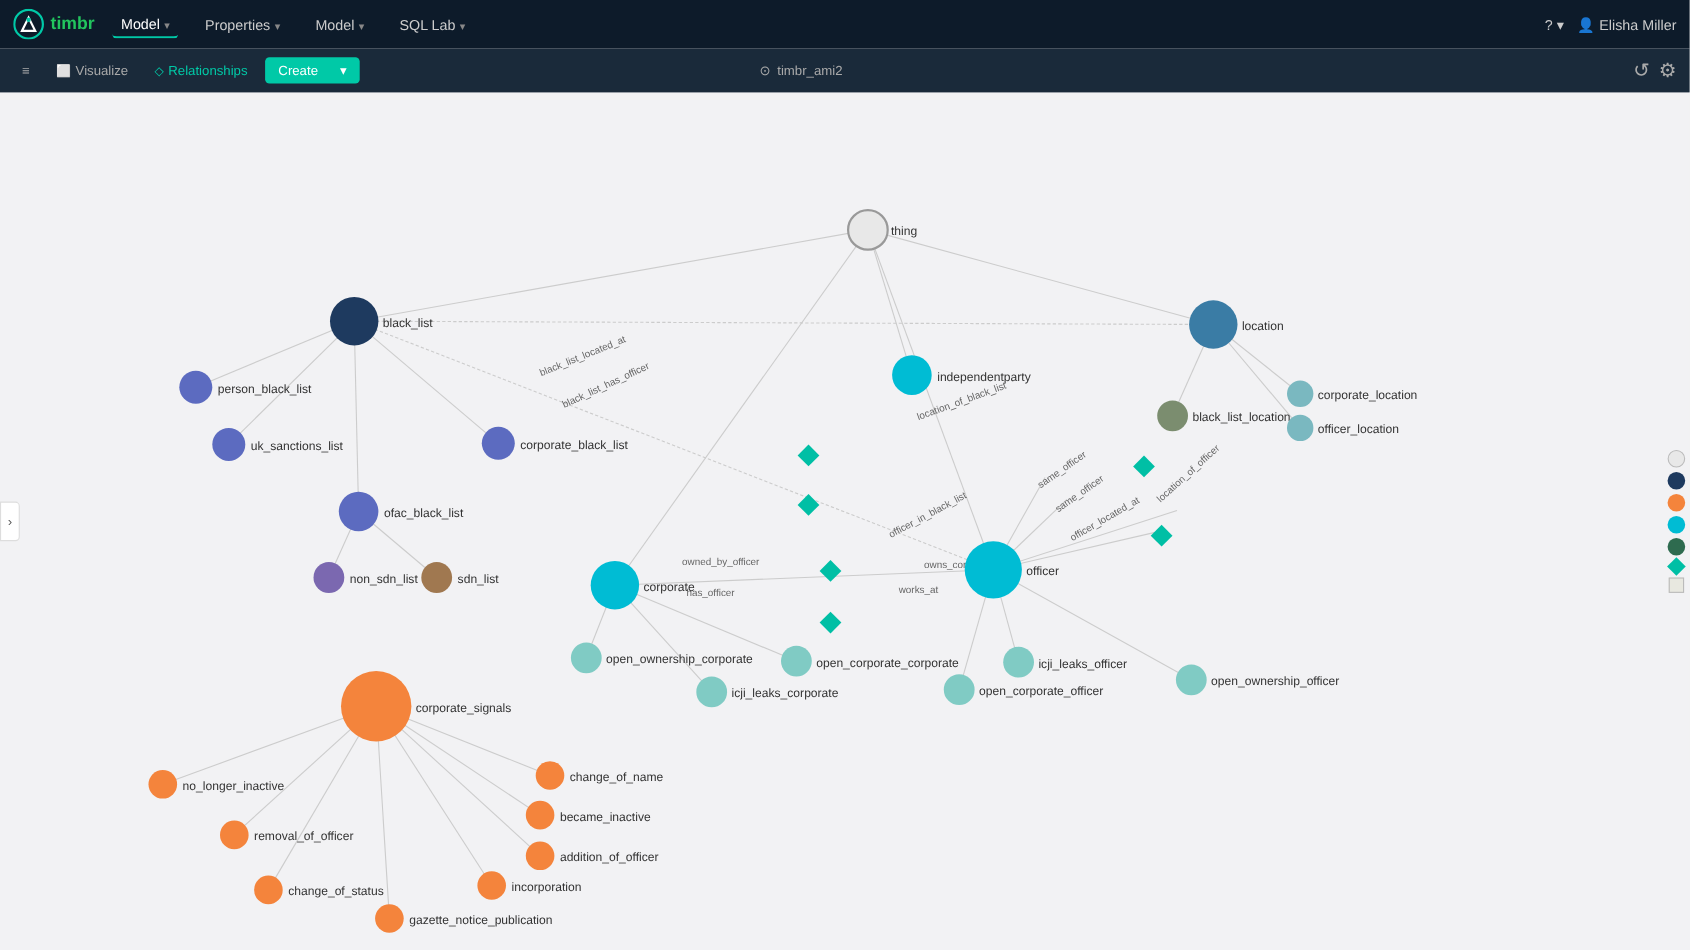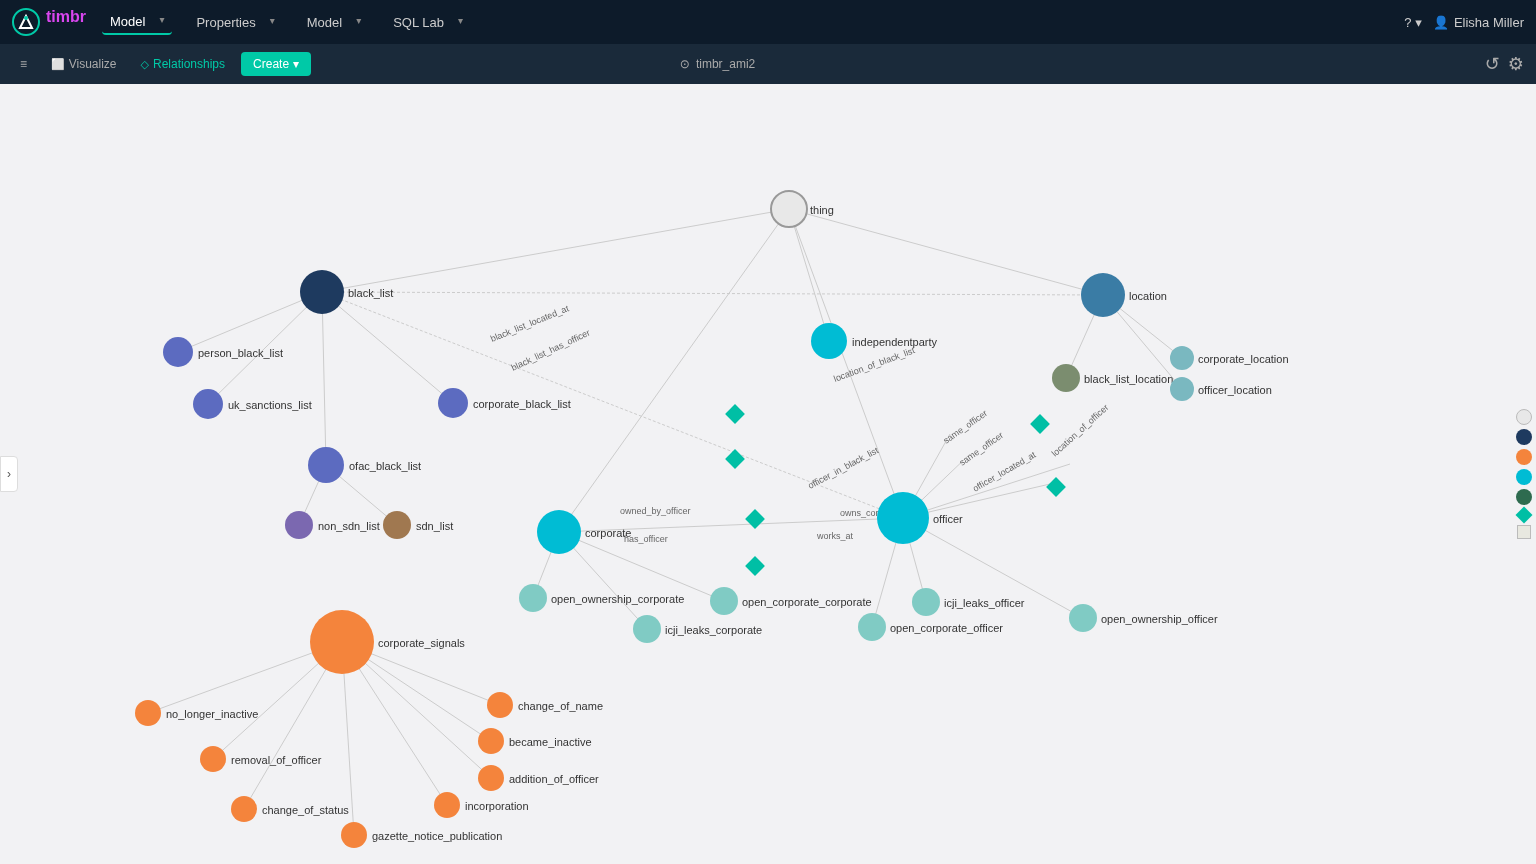--- a/index.html
+++ b/index.html
@@ -10,25 +10,25 @@
       background: #0d1b2a;
       height: 44px;
       display: flex;
       align-items: center;
       padding: 0 12px;
       gap: 16px;
       position: relative;
       z-index: 100;
     }
     .nav-logo {
-      display: flex; align-items: flex-start; gap: 6px; color: #d946ef; font-weight: 700; font-size: 16px;
+      display: flex; align-items: center; gap: 6px; color: #22c55e; font-weight: 700; font-size: 16px;
     }
     .nav-logo-icon { width: 28px; height: 28px; }
     .nav-menu-item {
-      display: flex; align-items: flex-start; gap: 14px; color: #ccc; font-size: 13px; cursor: pointer; padding: 4px 8px; border-radius: 4px;
+      display: flex; align-items: flex-end; gap: 4px; color: #ccc; font-size: 13px; cursor: pointer; padding: 4px 8px; border-radius: 4px;
     }
     .nav-menu-item.active { color: #fff; border-bottom: 2px solid #00c9a7; }
     .nav-menu-item .chevron { font-size: 10px; color: #888; }
     .nav-right { margin-left: auto; display: flex; align-items: center; gap: 12px; color: #ccc; font-size: 13px; }
 
     
     #subnav {
       background: #1a2a3a;
       height: 40px;
       display: flex;
@@ -36,21 +36,21 @@
       padding: 0 12px;
       gap: 8px;
       z-index: 99;
       position: relative;
     }
     .subnav-btn {
       display: flex; align-items: center; gap: 4px; color: #aaa; font-size: 12px; cursor: pointer; padding: 4px 8px; border-radius: 4px; background: none; border: none;
     }
     .subnav-tab-active { color: #00c9a7 !important; }
     .create-btn {
-      background: #00c9a7; color: #fff; border: none; border-radius: 4px; padding: 5px 12px; font-size: 12px; cursor: pointer; display: flex; align-items: flex-start; gap: 4px;
+      background: #00c9a7; color: #fff; border: none; border-radius: 4px; padding: 5px 12px; font-size: 12px; cursor: pointer; display: flex; align-items: flex-start; gap: 20px;
     }
     .subnav-center { margin: 0 auto; color: #aaa; font-size: 12px; display: flex; align-items: center; gap: 6px; }
     .subnav-right { margin-left: auto; display: flex; align-items: center; gap: 8px; color: #aaa; font-size: 18px; cursor: pointer; }
 
     
     #canvas {
       background: #f2f2f4;
       width: 1536px;
       height: calc(864px - 84px);
       position: relative;

